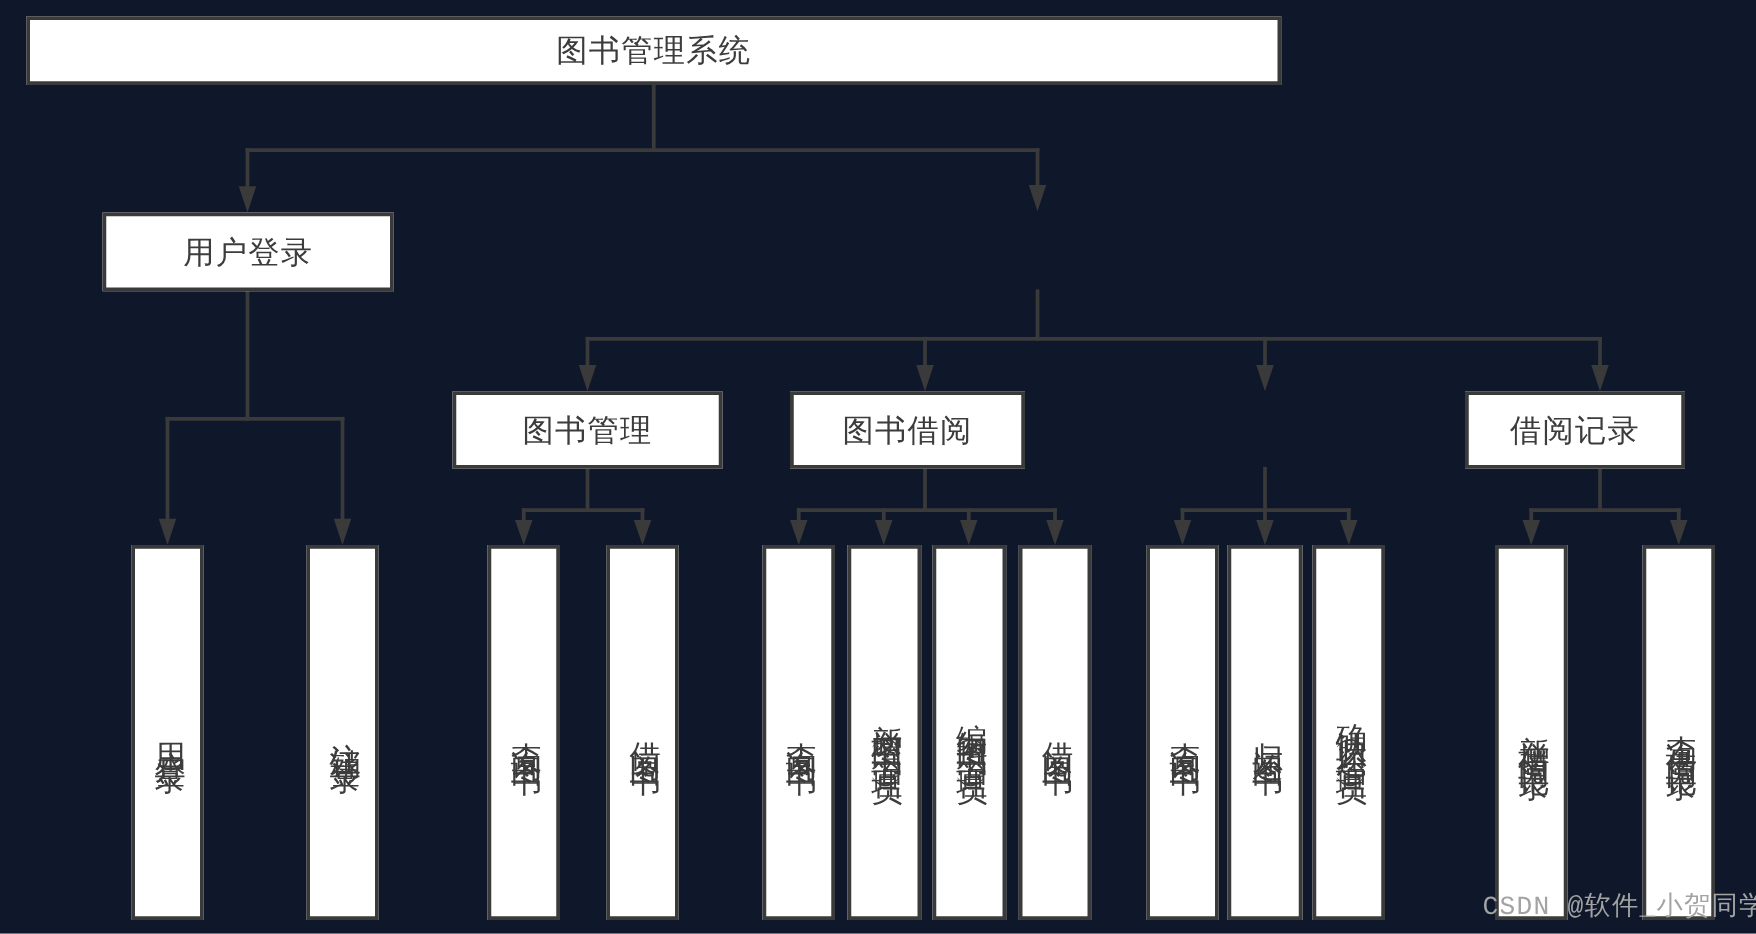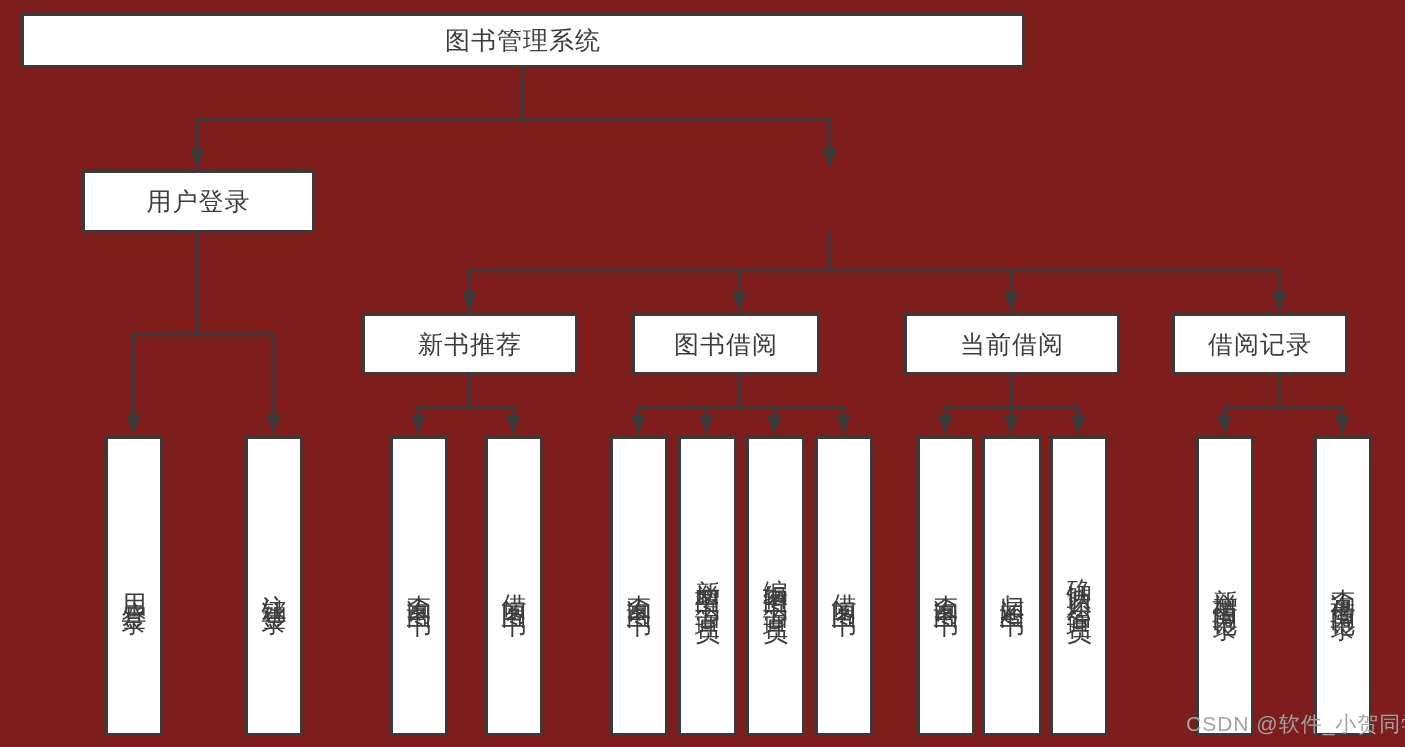--- a/index.html
+++ b/index.html
@@ -1,20 +1,20 @@
 <!DOCTYPE html>
 <html><head>
 <meta charset="utf-8">
 <style>
   html,body{margin:0;padding:0;background:#fff;}
   #canvas{
     position:relative;
     width:1405px;height:747px;
-    background:#7f1d1d;
-    font-family:Liberation Sans, sans-serif;
+    background:#0f172a;
+    font-family:Liberation Mono, monospace;
     overflow:hidden;
   }
   #wires{position:absolute;left:0;top:0;z-index:0;}
   #wires line{stroke:#3a3a3a;stroke-width:3;stroke-linecap:square;}
   #wires polygon{fill:#3a3a3a;stroke:none;}
   .node{
     position:absolute;
     box-sizing:border-box;
     border:3px solid #3a3a3a;
     background:#ffffff;
@@ -130,27 +130,24 @@
 
   <div class="node hnode" style="left:21px;top:13px;width:1004px;height:55px">
     <span>图书管理系统</span>
   </div>
 
   <div class="node hnode" style="left:82px;top:170px;width:233px;height:63px">
     <span>用户登录</span>
   </div>
 
   <div class="node hnode" style="left:362px;top:313px;width:216px;height:62px">
-    <span>新书推荐</span>
+    <span>图书管理</span>
   </div>
   <div class="node hnode" style="left:632px;top:313px;width:188px;height:62px">
     <span>图书借阅</span>
-  </div>
-  <div class="node hnode" style="left:904px;top:313px;width:216px;height:62px">
-    <span>当前借阅</span>
   </div>
   <div class="node hnode" style="left:1172px;top:313px;width:176px;height:62px">
     <span>借阅记录</span>
   </div>
 
   <div class="node vnode" style="left:105px;top:436px;width:58px;height:300px">
     <span>用户登录</span>
   </div>
   <div class="node vnode" style="left:245px;top:436px;width:58px;height:300px">
     <span>注销登录</span>

